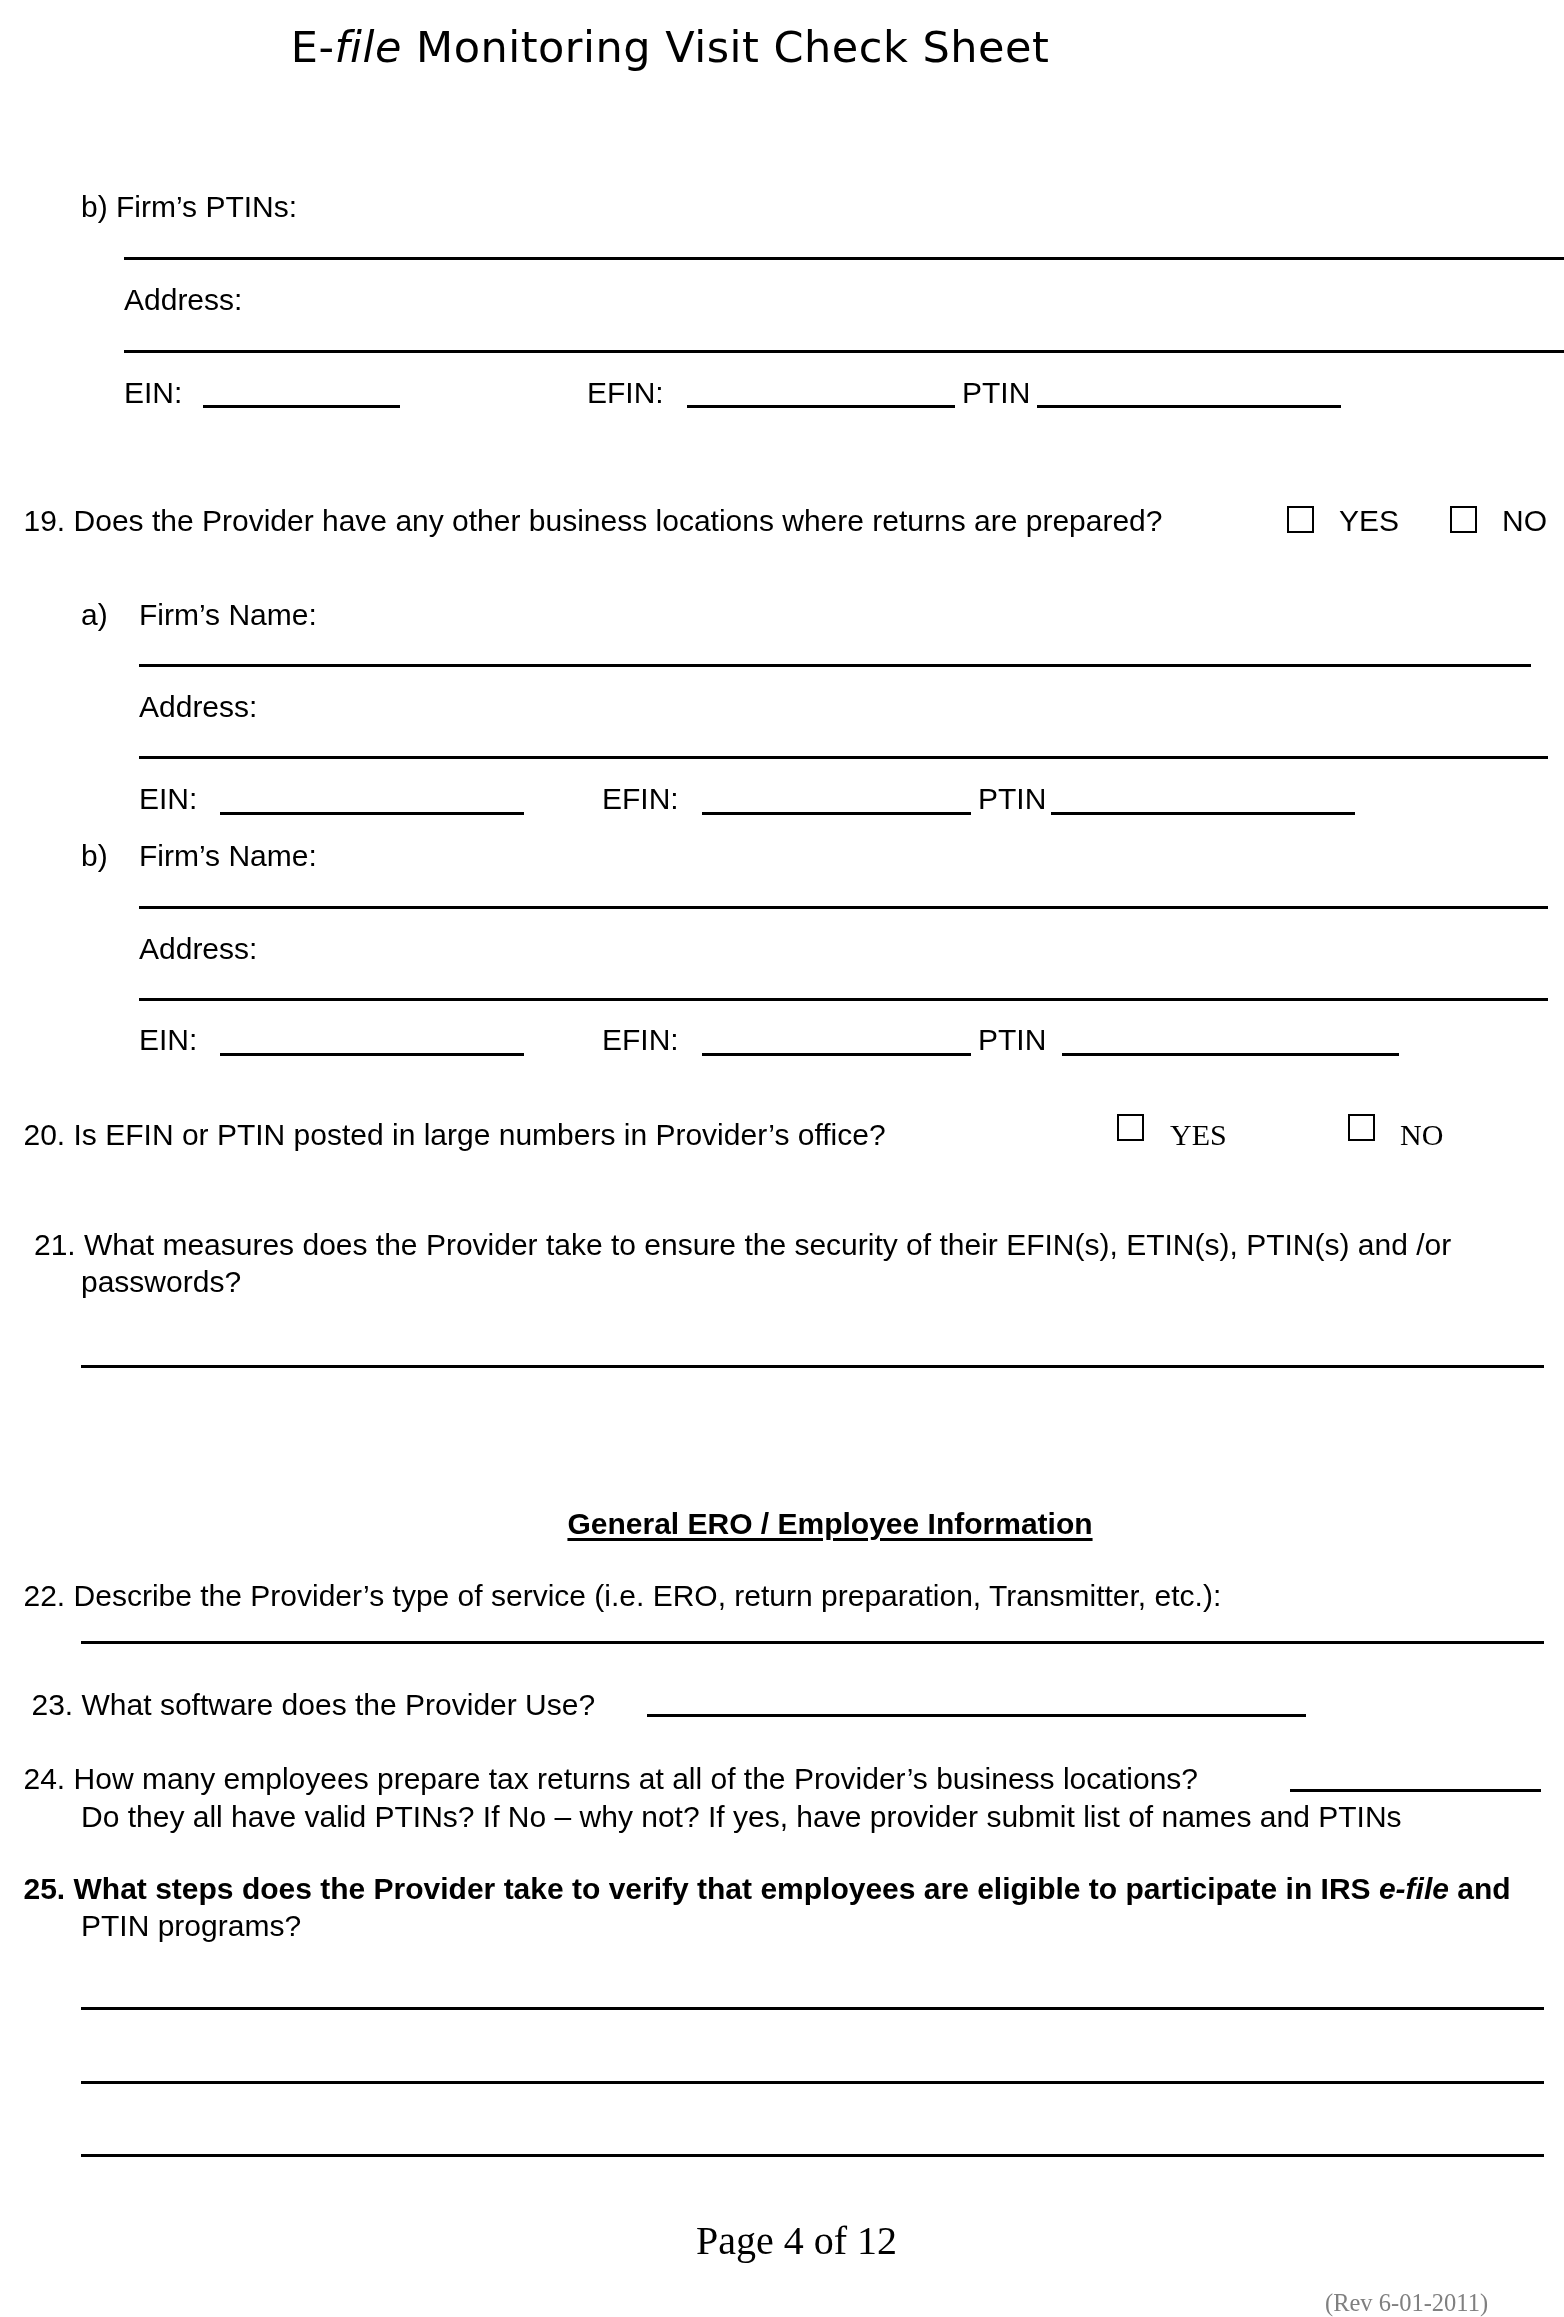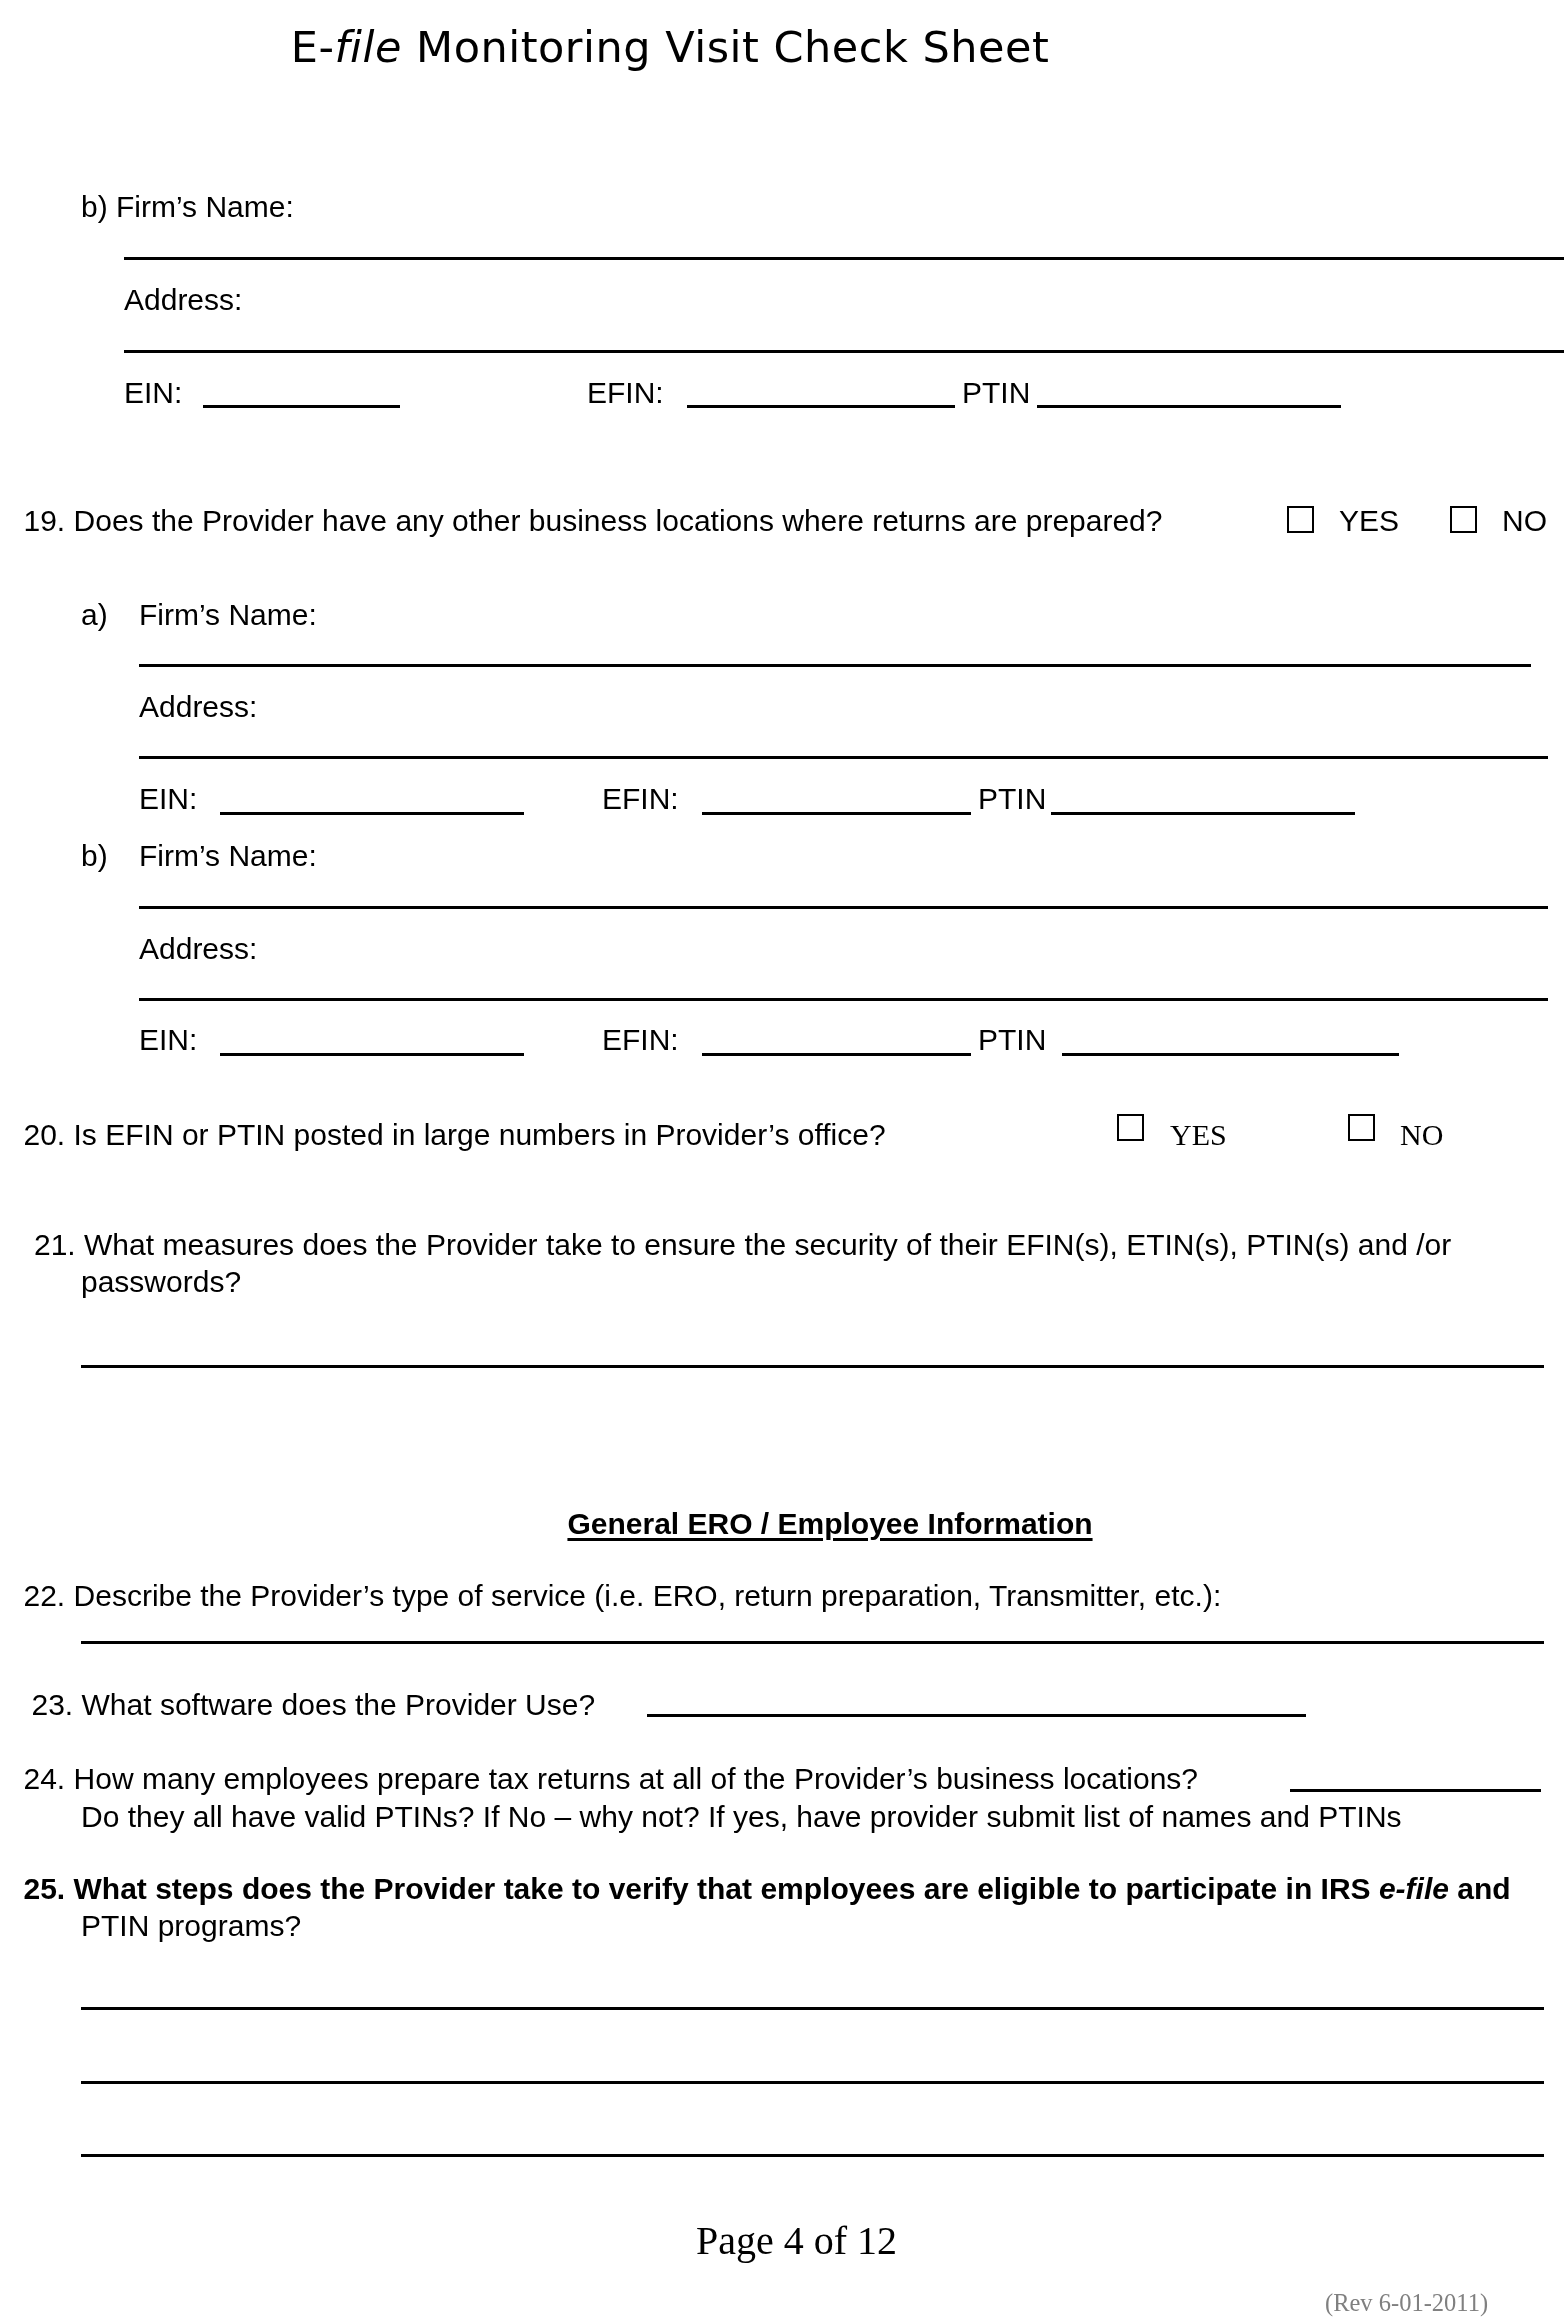--- a/index.html
+++ b/index.html
@@ -14,21 +14,21 @@
   .serif { font-family: "Liberation Serif", serif; }
   .heading { left: 0; width: 1564px; text-align: center; font-weight: bold; text-decoration: underline; text-underline-offset: 3.9px; text-decoration-thickness: 2.9px; margin-left: 48px; }
   .footer { font-family: "Liberation Serif", serif; font-size: 40px; }
   .rev { font-family: "Liberation Serif", serif; font-size: 24.5px; color: #808080; }
 </style>
 </head>
 <body>
 
 <div class="abs title"><span>E-</span><i>file</i><span> Monitoring Visit Check Sheet</span></div>
 
-<div class="abs txt" style="left:81px; top:189px;">b) Firm’s Name:</div>
+<div class="abs txt" style="left:81px; top:189px;">b) Firm’s PTINs:</div>
 <div class="line" style="left:124px; top:257px; width:1441px;"></div>
 <div class="abs txt" style="left:124px; top:282px;">Address:</div>
 <div class="line" style="left:124px; top:350px; width:1441px;"></div>
 <div class="abs txt" style="left:124px; top:375px;">EIN:</div>
 <div class="blank" style="left:203px; top:405px; width:197px;"></div>
 <div class="abs txt" style="left:587px; top:375px;">EFIN:</div>
 <div class="blank" style="left:687px; top:405px; width:268px;"></div>
 <div class="abs txt" style="left:962px; top:375px;">PTIN</div>
 <div class="blank" style="left:1037px; top:405px; width:304px;"></div>
 

